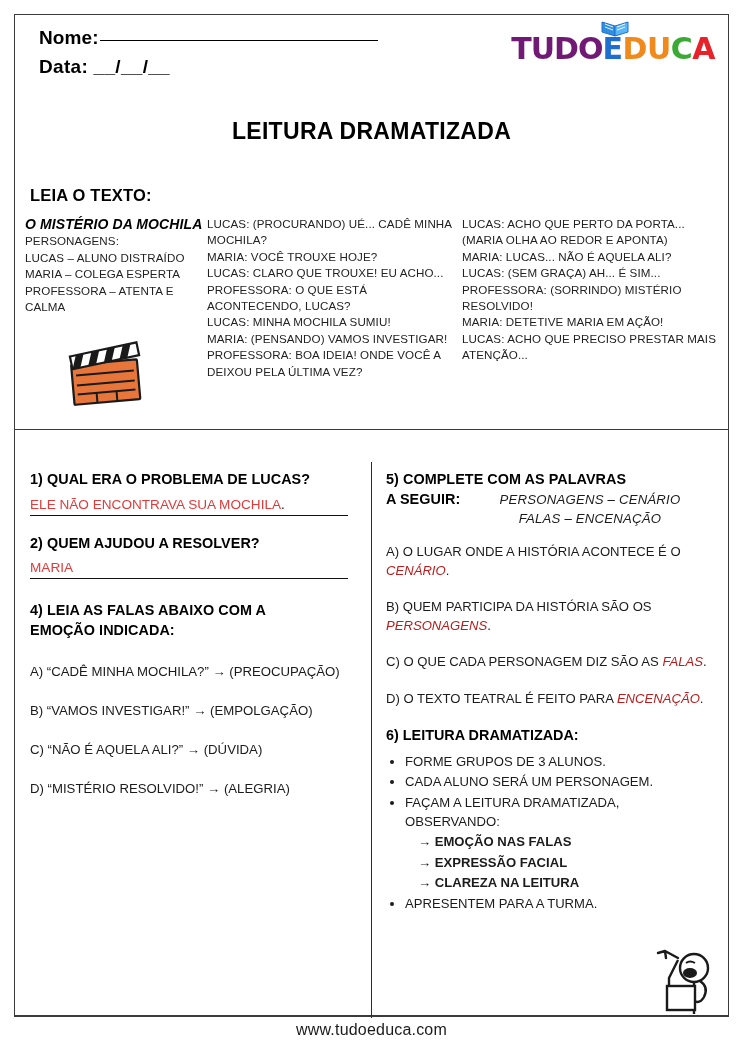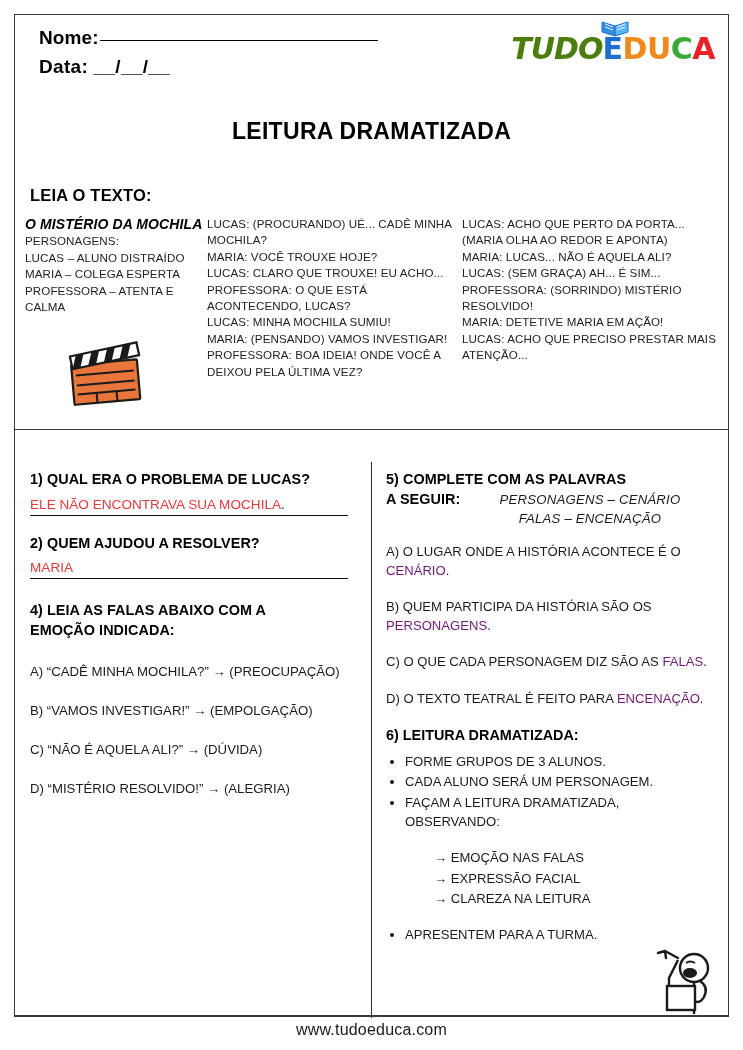--- a/index.html
+++ b/index.html
@@ -73,21 +73,21 @@
     right: 14px;
     top: 20px;
     font-size: 30px;
     font-weight: bold;
     letter-spacing: -0.5px;
     line-height: 1;
     white-space: nowrap;
     font-family: "DejaVu Sans", sans-serif;
   }
   .logo span { display: inline-block; }
-  .logo .l-tudo { color: #4d7c0f; letter-spacing: -1px; font-style: italic; }
+  .logo .l-tudo { color: #701a75; letter-spacing: -1px; }
   .logo .l-e   { color: #1f6fd0; position: relative; }
   .logo .l-d   { color: #f08a1d; }
   .logo .l-u   { color: #f08a1d; }
   .logo .l-c   { color: #3aaa35; }
   .logo .l-a   { color: #e8222a; }
   .book-icon {
     position: absolute;
     left: -2px;
     top: -15px;
     width: 30px;
@@ -203,38 +203,39 @@
     text-align: center;
     margin-left: 78px;
     margin-top: -19px;
     letter-spacing: .2px;
   }
   .fill-item {
     margin-top: 12px;
     font-size: 13.1px;
     line-height: 18.6px;
   }
-  .fill-item .ans { color: #701a75; }
+  .fill-item .ans { color: #b91c1c; font-style: italic; }
   .q6-title {
     font-weight: bold;
     font-size: 14.4px;
     margin-top: 17px;
     color: #000;
   }
   ul.bullets {
     margin: 7px 0 0 0;
     padding-left: 19px;
     font-size: 13.1px;
     line-height: 19.6px;
   }
   ul.bullets li { margin-bottom: 1px; }
   .sub-arrows {
     list-style: none;
-    margin: 16px;
+    margin: 0;
     padding-left: 13px;
+    font-weight: bold;
   }
   .sub-arrows li { margin: 0; }
 
   .reader-figure {
     position: absolute;
     right: 22px;
     bottom: 34px;
     width: 76px;
     height: 68px;
   }

